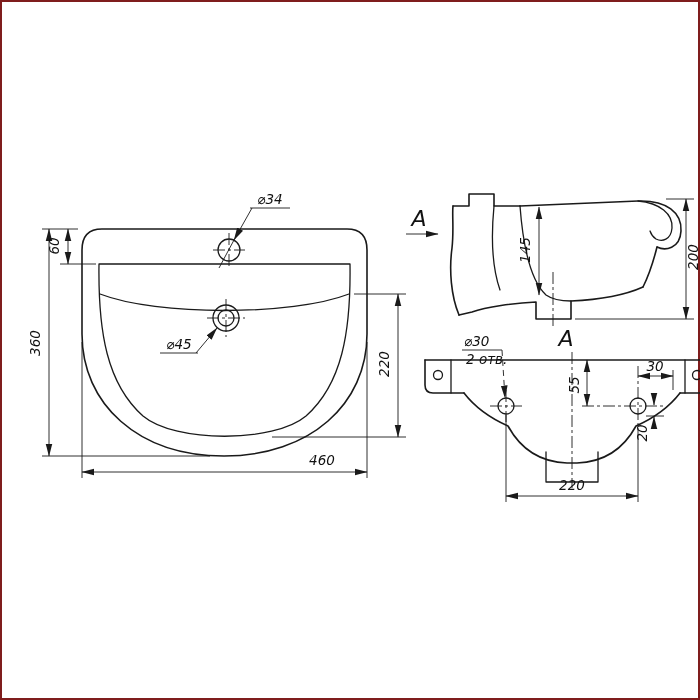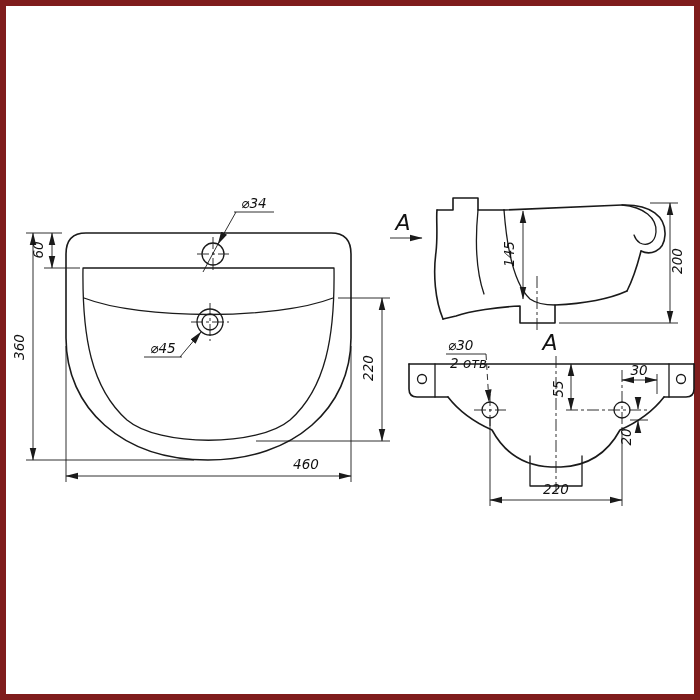--- a/index.html
+++ b/index.html
@@ -1,19 +1,20 @@
 <!DOCTYPE html>
 <html><head>
 <meta charset="utf-8">
 <style>
   html,body{margin:0;padding:0;background:#ffffff;}
   .canvas{
     position:relative;width:700px;height:700px;background:#ffffff;
-    border:6px solid #7f1d1d;box-sizing:border-box;
+    border:2px solid #7f1d1d;box-sizing:border-box;
     font-family:"DejaVu Sans",sans-serif;
+    padding-left:20px;
   }
   svg{display:block;}
   .outline{fill:none;stroke:#1a1a1a;stroke-width:1.6;stroke-linecap:round;stroke-linejoin:round;}
   .outline2{fill:none;stroke:#1a1a1a;stroke-width:1.3;stroke-linecap:round;stroke-linejoin:round;}
   .thin{fill:none;stroke:#1a1a1a;stroke-width:0.9;}
   .center{fill:none;stroke:#1a1a1a;stroke-width:0.9;stroke-dasharray:12 3 3 3;}
   .dashedln{fill:none;stroke:#1a1a1a;stroke-width:0.9;stroke-dasharray:6 4;}
   .dim-text{font-family:"DejaVu Sans",sans-serif;font-style:italic;font-size:13.5px;fill:#111;}
   .big-text{font-family:"DejaVu Sans",sans-serif;font-style:italic;font-size:22px;fill:#111;}
 </style>

